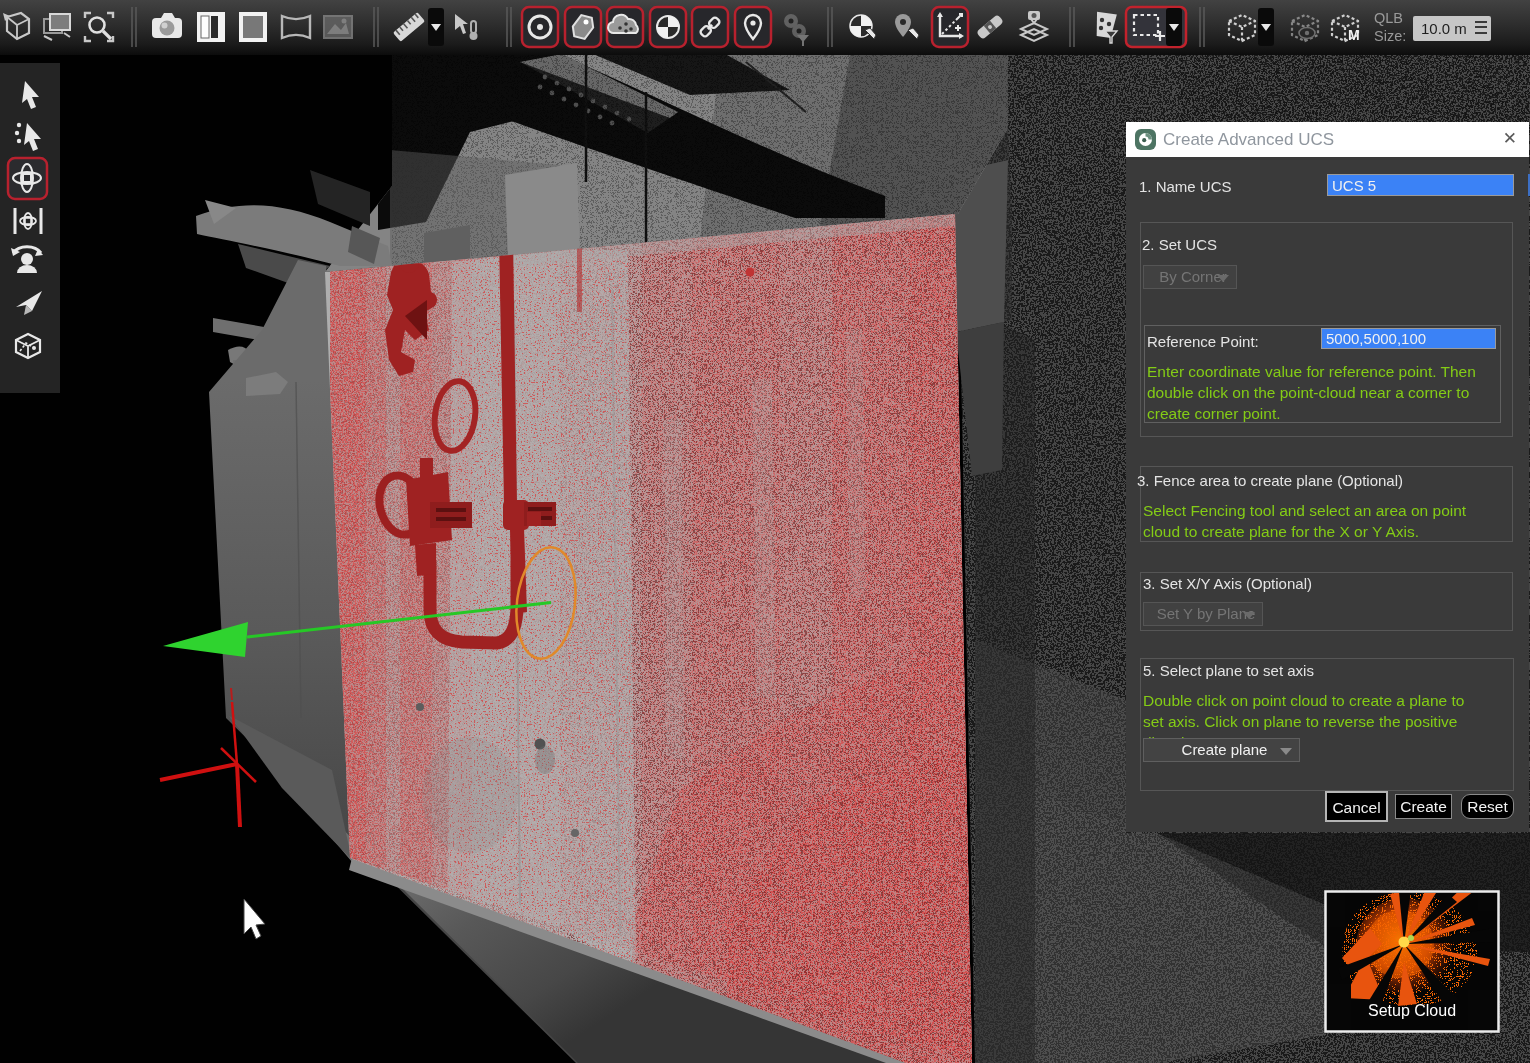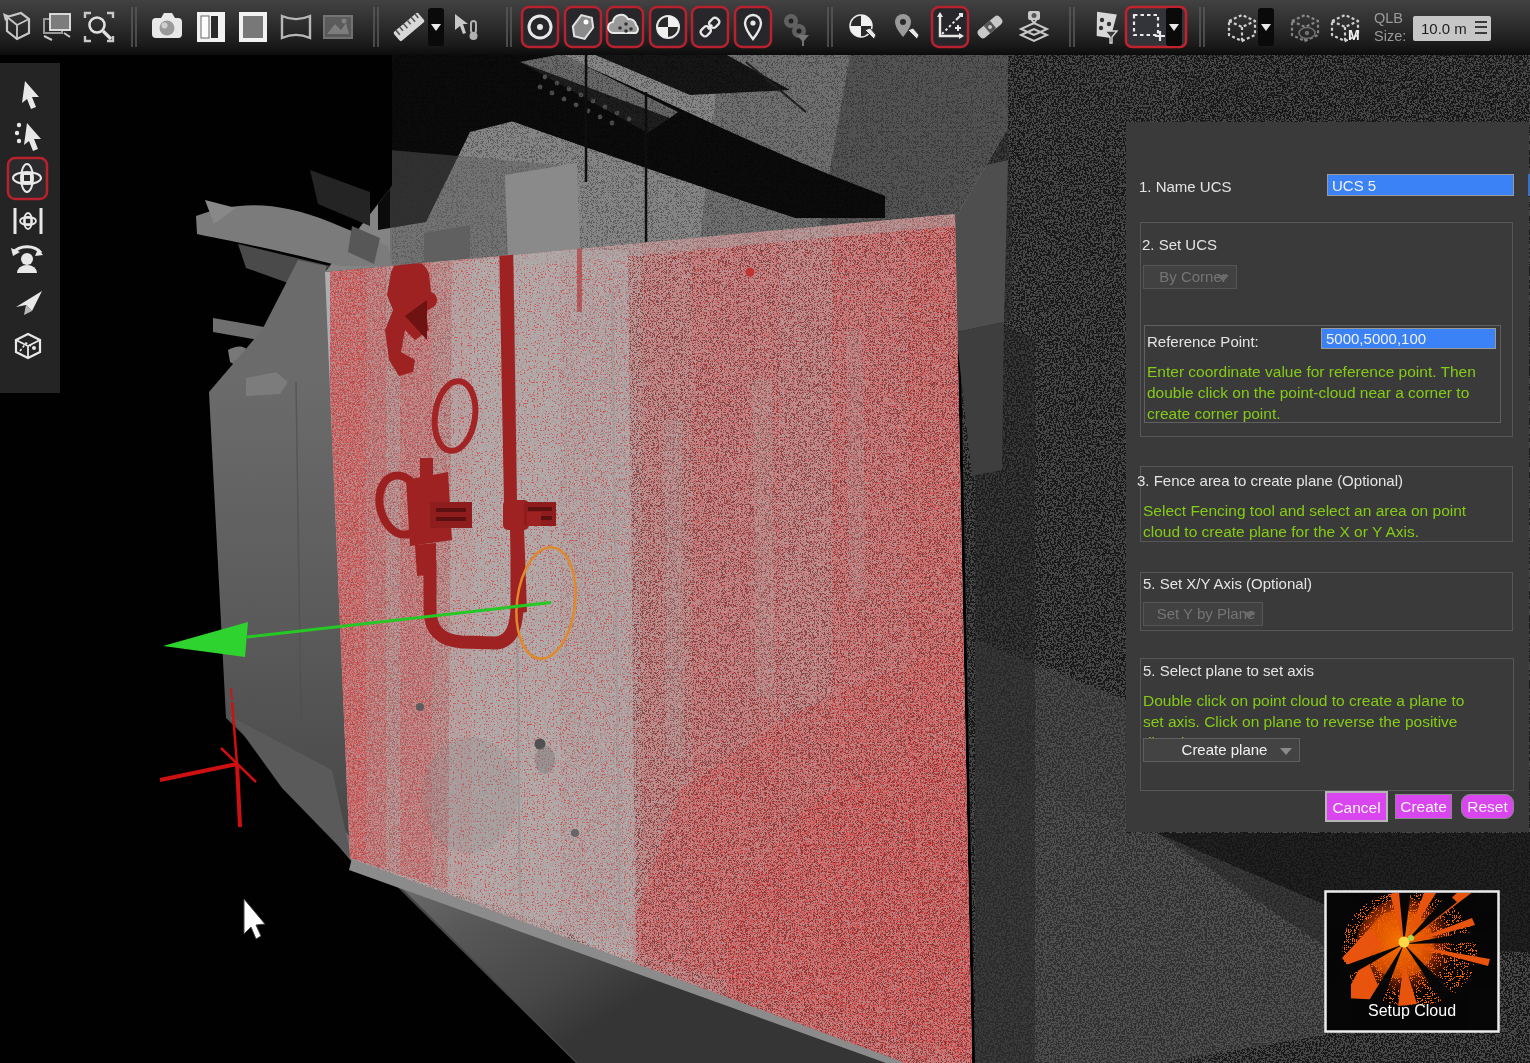--- a/index.html
+++ b/index.html
@@ -12,21 +12,21 @@
   #dlg .title .txt{position:absolute;left:37px;top:8px;font-size:17px;color:#8f969e;}
   #dlg .title .x{position:absolute;right:12px;top:6px;font-size:17px;color:#5a5a5a;}
   .lbl{position:absolute;color:#e4e4e4;font-size:15px;white-space:nowrap;}
   .inp{position:absolute;background:#3b82f6;border:1px solid #9a9a9a;color:#f0f0f0;font-size:15px;font-family:"Liberation Sans",sans-serif;line-height:20px;padding-left:4px;box-sizing:border-box;}
   .grp{position:absolute;border:1px solid #565656;box-sizing:border-box;}
   .dd{position:absolute;background:#434343;border:1px solid #5f5f5f;box-sizing:border-box;font-size:15px;color:#f0f0f0;line-height:22px;padding-left:6px;text-align:center;}
   .dd.dis{color:#757575;background:#414141;border-color:#555;}
   .dd .ar{position:absolute;right:7px;top:9px;width:0;height:0;border-left:6px solid transparent;border-right:6px solid transparent;border-top:7px solid #8a8a8a;}
   .dd.dis .ar{border-top-color:#6a6a6a;}
   .desc{position:absolute;color:#84cc16;font-size:15.5px;line-height:21px;}
-  .btn{position:absolute;background:#d946ef;border:1px solid #8a8a8a;color:#f2f2f2;font-size:15.5px;text-align:center;box-sizing:border-box;}
+  .btn{position:absolute;background:#000000;border:1px solid #8a8a8a;color:#f2f2f2;font-size:15.5px;text-align:center;box-sizing:border-box;}
 </style>
 </head>
 <body>
 <div id="stage">
 
   <svg id="scene" class="abs" style="left:0;top:0" width="1530" height="1063" viewBox="0 0 1530 1063">
     <defs>
       <filter id="fDark" x="0" y="0" width="100%" height="100%" color-interpolation-filters="sRGB">
         <feTurbulence type="fractalNoise" baseFrequency="0.55" numOctaves="2" seed="11"></feTurbulence>
         <feComponentTransfer>
@@ -557,37 +557,47 @@
 
     <g transform="translate(28,290)">
       <path d="M-12,-5 L0,-11 L12,-5 L12,7 L0,13 L-12,7 Z" fill="none" stroke="#e8e8e8" stroke-width="2.2"></path>
       <path d="M-12,-5 L0,1 L12,-5 M0,1 L0,13" fill="none" stroke="#e8e8e8" stroke-width="1.8"></path>
       <path d="M-8,6 L-2,-2 L6,3" fill="none" stroke="#e8e8e8" stroke-width="1.6" stroke-dasharray="2.5 2"></path>
       <circle cx="6" cy="3" r="2" fill="#e8e8e8"></circle>
     </g>
   </svg>
 
   <div id="dlg">
+    <div class="title">
+      <svg style="position:absolute;left:9px;top:7px" width="21" height="21" viewBox="0 0 21 21">
+        <rect x="0" y="0" width="21" height="21" rx="6" fill="#4d7463"></rect>
+        <circle cx="10.5" cy="10.5" r="6.5" fill="#fff"></circle>
+        <path d="M10.5 4 A6.5 6.5 0 0 1 17 10.5 L13.5 10.5 A3.2 3.2 0 0 0 10.5 7.4 Z" fill="#6d9181"></path>
+        <circle cx="9.2" cy="11.2" r="2.1" fill="#3d5f51"></circle>
+      </svg>
+      <div class="txt">Create Advanced UCS</div>
+      <div class="x">✕</div>
+    </div>
     <div class="lbl" style="left:13px;top:56px;">1. Name UCS</div>
     <input class="inp" style="left: 201px; top: 52px; width: 187px; height: 22px;" value="UCS 5" readonly="">
 
     <div class="grp" style="left:14px;top:100px;width:373px;height:215px;"></div>
     <div class="lbl" style="left:16px;top:114px;">2. Set UCS</div>
     <div class="dd dis" style="left:17px;top:143px;width:94px;height:24px;">By Corner<span class="ar"></span></div>
     <div class="grp" style="left:18px;top:203px;width:357px;height:98px;border-color:#606060;"></div>
     <div class="lbl" style="left:21px;top:211px;">Reference Point:</div>
     <input class="inp" style="left: 195px; top: 206px; width: 175px; height: 21px;" value="5000,5000,100" readonly="">
     <div class="desc" style="left:21px;top:239px;width:356px;">Enter coordinate value for reference point. Then<br>double click on the point-cloud near a corner to<br>create corner point.</div>
 
     <div class="grp" style="left:14px;top:344px;width:373px;height:76px;"></div>
     <div class="lbl" style="left:11px;top:350px;">3. Fence area to create plane (Optional)</div>
     <div class="desc" style="left:17px;top:378px;width:356px;">Select Fencing tool and select an area on point<br>cloud to create plane for the X or Y Axis.</div>
 
     <div class="grp" style="left:14px;top:450px;width:373px;height:59px;"></div>
-    <div class="lbl" style="left:17px;top:453px;">5. Set X/Y Axis (Optional)</div>
+    <div class="lbl" style="left:17px;top:453px;">3. Set X/Y Axis (Optional)</div>
     <div class="dd dis" style="left:17px;top:480px;width:120px;height:24px;">Set Y by Plane<span class="ar"></span></div>
 
     <div class="grp" style="left:14px;top:536px;width:374px;height:133px;"></div>
     <div class="lbl" style="left:17px;top:540px;">5. Select plane to set axis</div>
     <div class="desc" style="left:17px;top:568px;width:360px;">Double click on point cloud to create a plane to<br>set axis. Click on plane to reverse the positive<br>direction.</div>
     <div class="dd" style="left:17px;top:616px;width:157px;height:24px;">Create plane<span class="ar"></span></div>
 
     <div class="btn" style="left:199px;top:669px;width:63px;height:31px;line-height:29px;border:2px solid #b5b5b5;">Cancel</div>
     <div class="btn" style="left:269px;top:672px;width:57px;height:25px;line-height:23px;">Create</div>
     <div class="btn" style="left:335px;top:672px;width:53px;height:25px;line-height:23px;border-radius:9px;">Reset</div>

